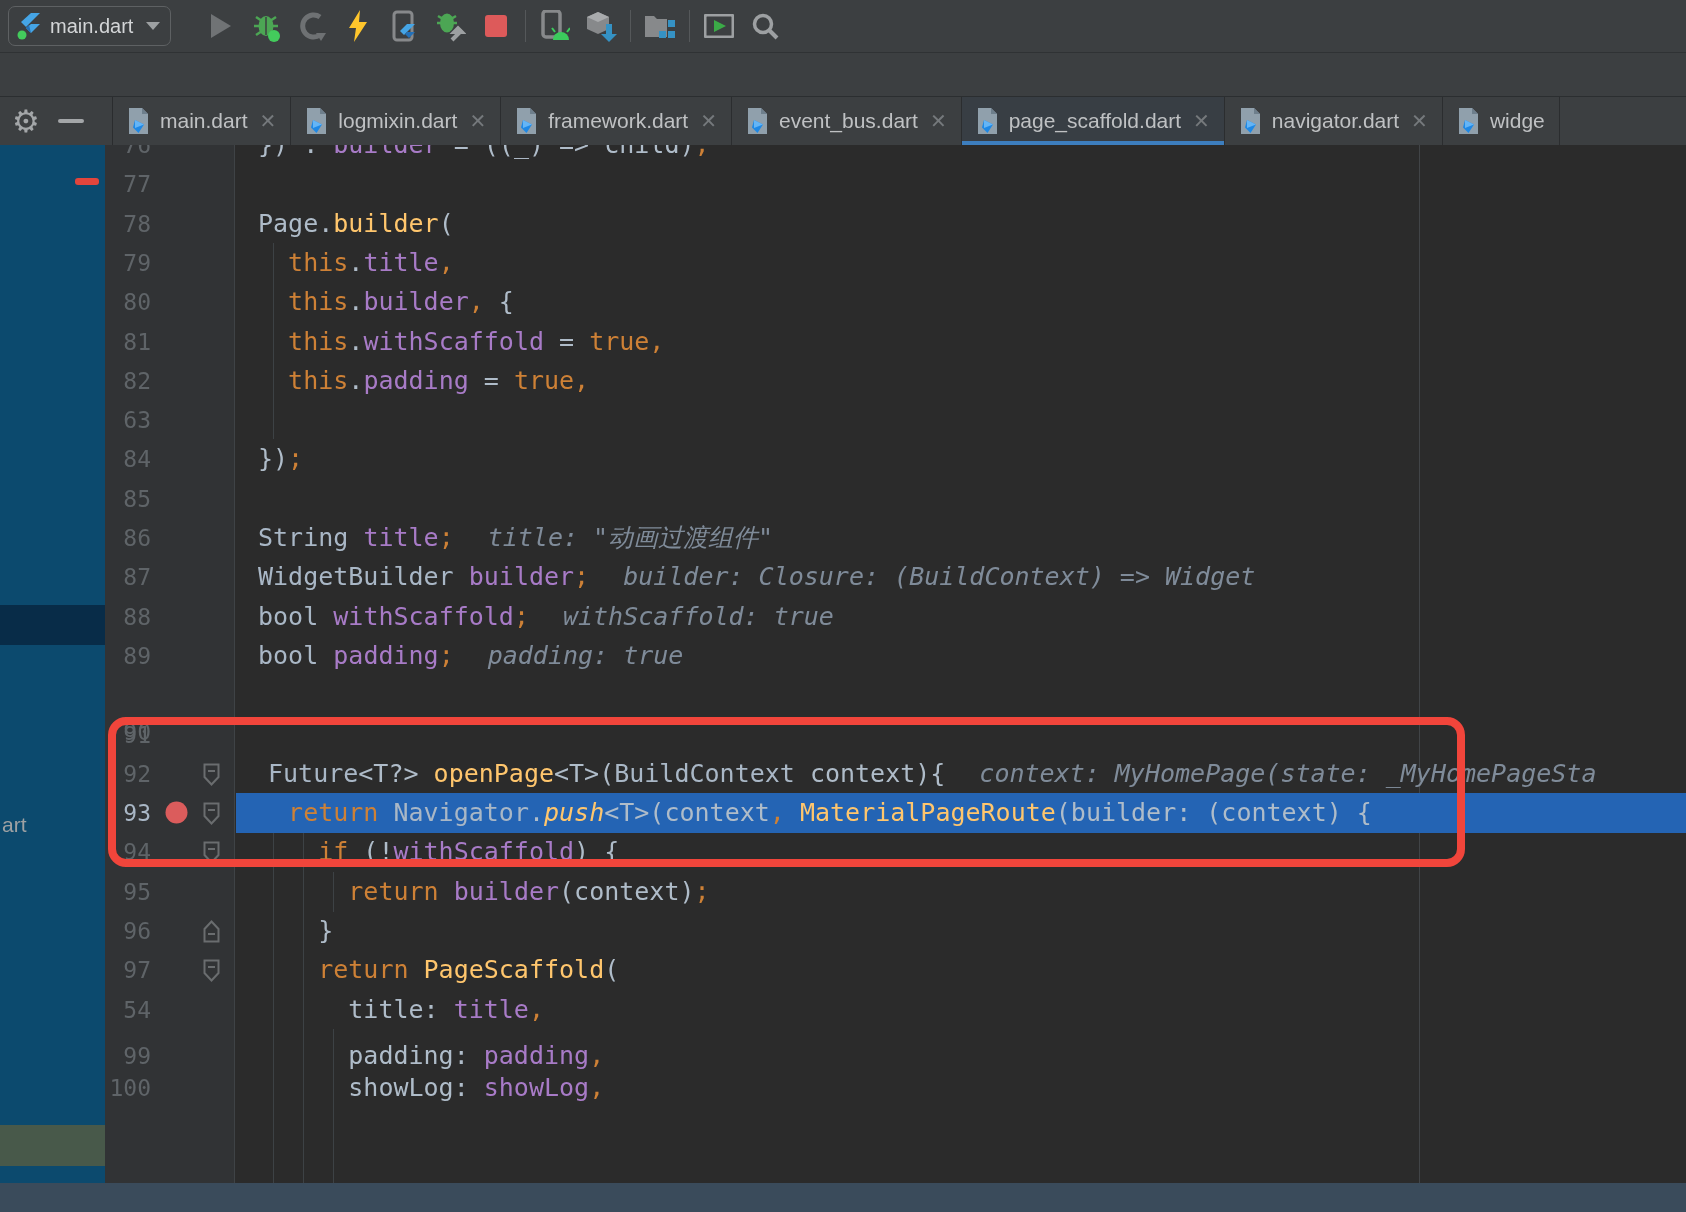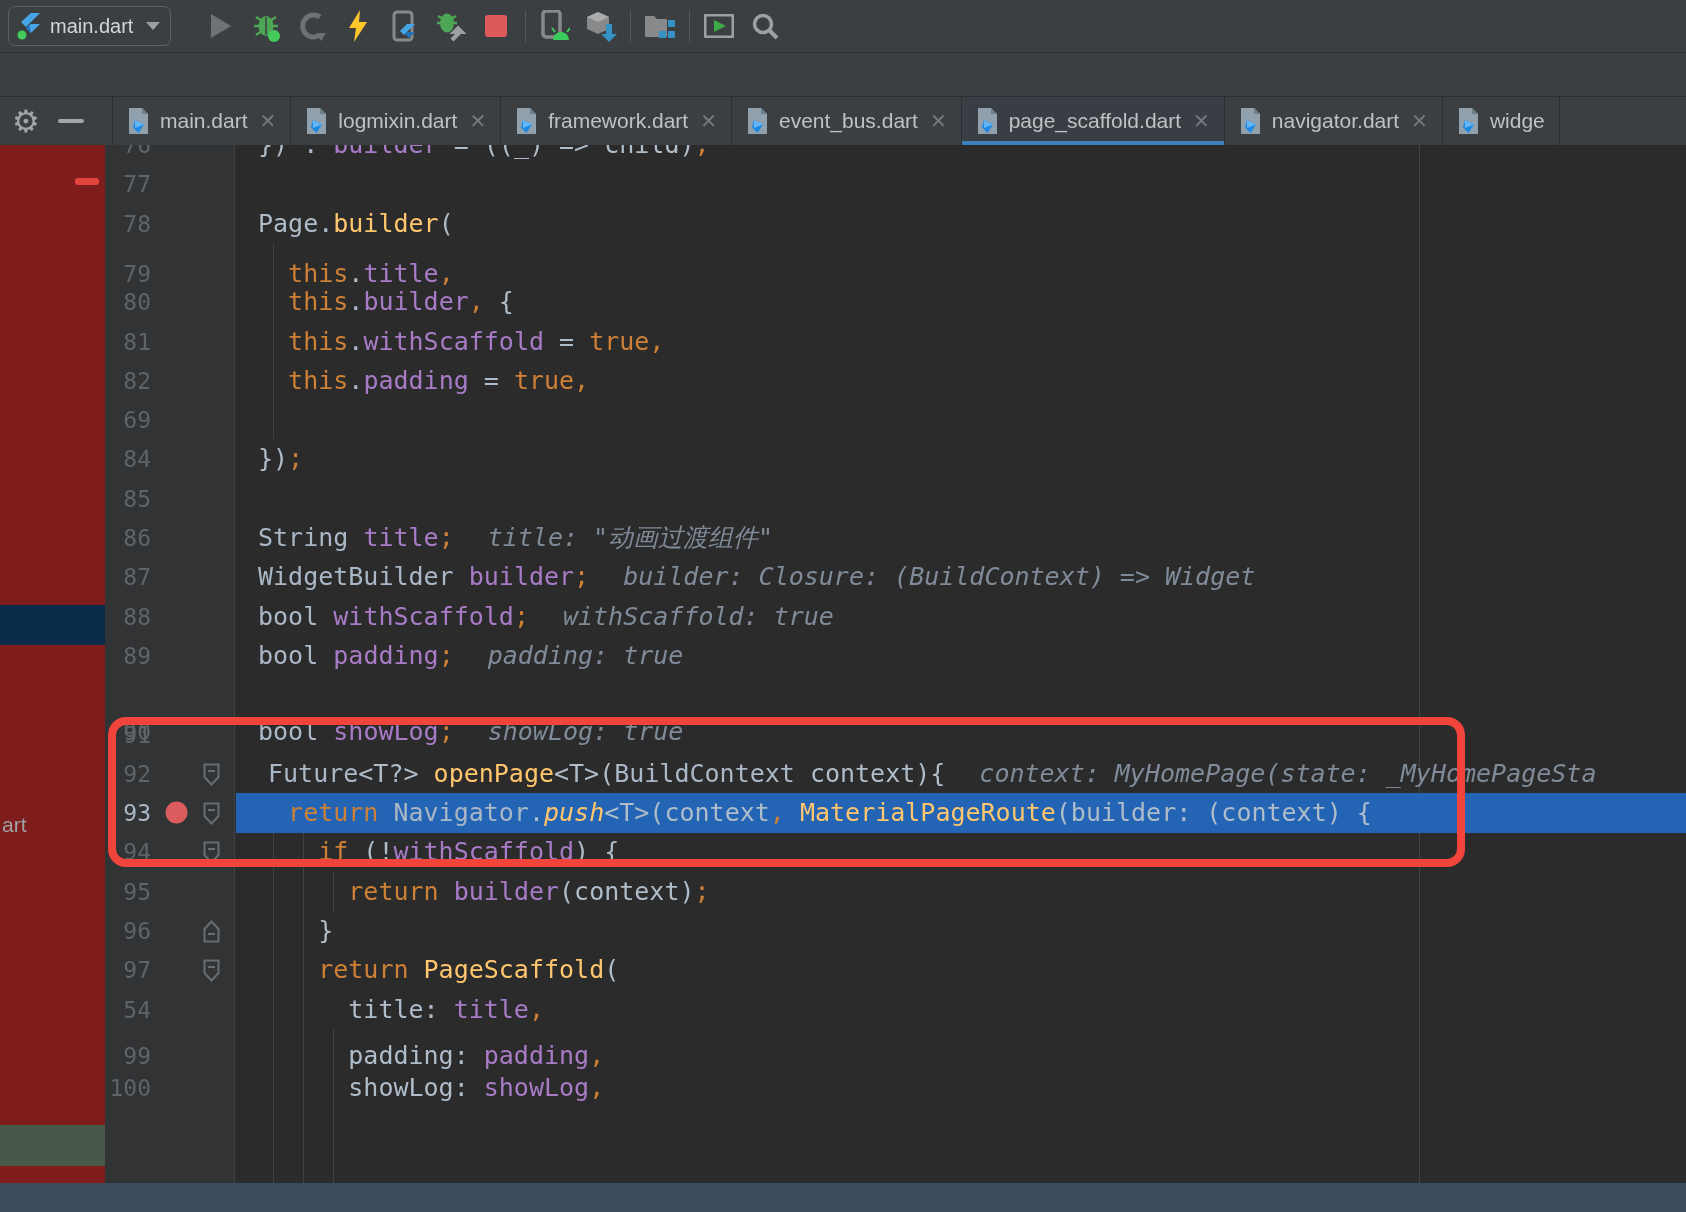--- a/index.html
+++ b/index.html
@@ -32,21 +32,21 @@
   .tab{display:flex;align-items:center;gap:10px;padding:0 14px;background:#3C3F41;position:relative;
        border-right:1px solid #2B2D2F;color:#BFC1C3;font-size:21px;white-space:nowrap;cursor:default;}
   .tab.active{background:#383E44;}
   .tab.active::after{content:"";position:absolute;left:0;right:0;bottom:0;height:4px;background:#3D7EBE;}
   .tclose{color:#75797C;font-size:20px;margin-left:2px;}
   .ticon{display:flex;align-items:center;}
 
   
   .main{position:absolute;left:0;top:145px;width:1686px;height:1038px;}
 
-  .projpanel{position:absolute;left:0;top:0;width:105px;height:1038px;background:#7f1d1d;
+  .projpanel{position:absolute;left:0;top:0;width:105px;height:1038px;background:#0c4a6e;
              border-right:1px solid #292B2D;overflow:hidden;}
   .p-reddash{position:absolute;left:75px;top:33px;width:24px;height:7px;border-radius:3px;background:#E2453C;}
   .p-selrow{position:absolute;left:0;top:460px;width:105px;height:40px;background:#082C48;}
   .p-itemtext{position:absolute;left:2px;top:668px;color:#9EA1A3;font-size:21px;}
   .p-greenrow{position:absolute;left:0;top:980px;width:105px;height:41px;background:#48594A;}
 
   .editor{position:absolute;left:105px;top:0;width:1581px;height:1190px;overflow:hidden;
           background:linear-gradient(to right,#313335 0,#313335 129px,#3F4346 129px,#3F4346 130px,#2B2B2B 130px);}
   .iguide{position:absolute;width:1px;background:#3D4245;}
   .marginguide{position:absolute;left:1314px;top:0;width:1px;height:1038px;background:#45494C;opacity:.85;}
@@ -300,38 +300,38 @@
             <span class="code" style="left:153px"><span class="tk-p">}) : </span><span class="tk-v">builder</span><span class="tk-p"> = ((_) =&gt; child)</span><span class="tk-k">;</span></span>
           </div>
           <div class="crow" style="top: 19.3px;">
             <span class="lnum">77</span>
             <span class="code" style="left:153px"></span>
           </div>
           <div class="crow" style="top: 58.6px;">
             <span class="lnum">78</span>
             <span class="code" style="left:153px"><span class="tk-p">Page.</span><span class="tk-f">builder</span><span class="tk-p">(</span></span>
           </div>
-          <div class="crow" style="top: 97.9px; margin-top: 11px;">
+          <div class="crow" style="top: 97.9px;">
             <span class="lnum">79</span>
             <span class="code" style="left:183.1px"><span class="tk-k">this</span><span class="tk-p">.</span><span class="tk-v">title</span><span class="tk-k">,</span></span>
           </div>
           <div class="crow" style="top: 137.2px;">
             <span class="lnum">80</span>
             <span class="code" style="left:183.1px"><span class="tk-k">this</span><span class="tk-p">.</span><span class="tk-v">builder</span><span class="tk-k">,</span><span class="tk-p"> {</span></span>
           </div>
           <div class="crow" style="top: 176.5px;">
             <span class="lnum">81</span>
             <span class="code" style="left:183.1px"><span class="tk-k">this</span><span class="tk-p">.</span><span class="tk-v">withScaffold</span><span class="tk-p"> = </span><span class="tk-k">true,</span></span>
           </div>
           <div class="crow" style="top: 215.8px;">
             <span class="lnum">82</span>
             <span class="code" style="left:183.1px"><span class="tk-k">this</span><span class="tk-p">.</span><span class="tk-v">padding</span><span class="tk-p"> = </span><span class="tk-k">true,</span></span>
           </div>
           <div class="crow" style="top: 255.1px;">
-            <span class="lnum">69</span>
+            <span class="lnum">63</span>
           </div>
           <div class="crow" style="top: 294.4px;">
             <span class="lnum">84</span>
             <span class="code" style="left:153px"><span class="tk-p">})</span><span class="tk-k">;</span></span>
           </div>
           <div class="crow" style="top: 333.7px;">
             <span class="lnum">85</span>
             <span class="code" style="left:153px"></span>
           </div>
           <div class="crow" style="top: 373px;">
@@ -345,21 +345,20 @@
           <div class="crow" style="top: 451.6px;">
             <span class="lnum">88</span>
             <span class="code" style="left:153px"><span class="tk-t">bool</span><span class="tk-p"> </span><span class="tk-v">withScaffold</span><span class="tk-k">;</span><span class="tk-h">withScaffold: true</span></span>
           </div>
           <div class="crow" style="top: 490.9px;">
             <span class="lnum">89</span>
             <span class="code" style="left:153px"><span class="tk-t">bool</span><span class="tk-p"> </span><span class="tk-v">padding</span><span class="tk-k">;</span><span class="tk-h">padding: true</span></span>
           </div>
           <div class="crow" style="top: 530.2px; margin-top: 37px;">
             <span class="lnum">90</span>
-            <span class="code" style="left:153px"><span class="tk-t">bool</span><span class="tk-p"> </span><span class="tk-v">showLog</span><span class="tk-k">;</span><span class="tk-h">showLog: true</span></span>
           </div>
           <div class="crow" style="top: 569.5px;">
             <span class="lnum">91</span>
             <span class="code" style="left:153px"></span>
           </div>
           <div class="crow" style="top: 608.8px;">
             <span class="lnum">92</span>
             <span class="fold"><svg width="17" height="23" viewBox="0 0 17 23">
                 <polygon points="1.5,1.5 15.5,1.5 15.5,14 8.5,21.5 1.5,14" fill="#313335" stroke="#6A6D6F" stroke-width="2"></polygon>
                 <line x1="5" y1="8" x2="12" y2="8" stroke="#6A6D6F" stroke-width="2"></line>

